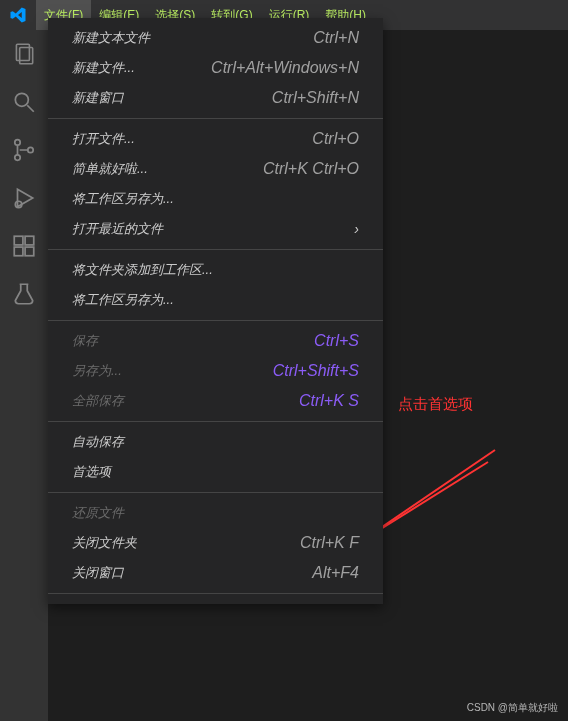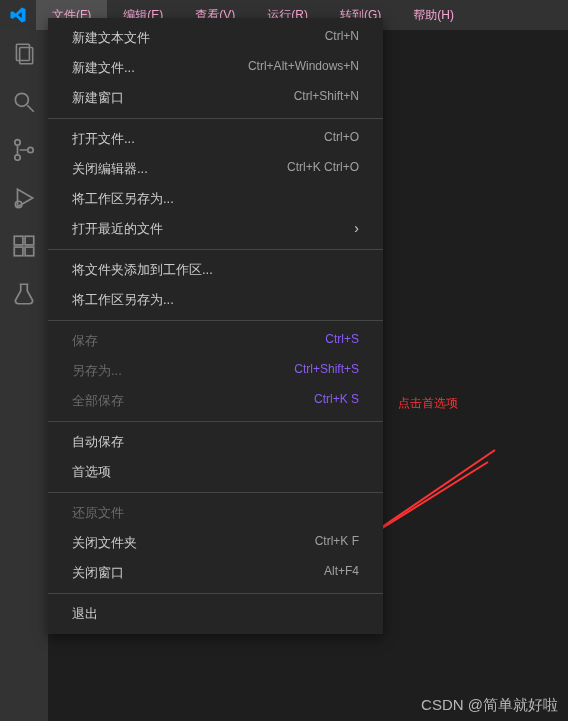--- a/index.html
+++ b/index.html
@@ -19,25 +19,25 @@
       display: flex;
       align-items: center;
       padding-left: 8px;
     }
     .logo {
       width: 20px; height: 20px;
       margin-right: 8px;
       display: flex; align-items: center; justify-content: center;
     }
     .menu-item {
-      padding: 0 16px;
+      padding: 0 8px;
       height: 100%;
       display: flex;
       align-items: center;
-      color: #f9a8d4;
+      color: #bef264;
       font-size: 12px;
       cursor: pointer;
       white-space: nowrap;
     }
     .menu-item.active { background: #505050; }
     .activity-bar {
       position: absolute;
       left: 0; top: 30px; bottom: 0;
       width: 48px;
       background: #333333;
@@ -60,76 +60,78 @@
       width: 335px;
       background: #252526;
       box-shadow: 0 4px 12px rgba(0,0,0,0.5);
       z-index: 10;
       padding-top: 5px;
       padding-bottom: 5px;
     }
     .dd-item {
       display: flex;
       justify-content: space-between;
+      align-items: center;
       padding: 6px 24px 6px 24px;
       cursor: pointer;
       color: #cccccc;
       font-size: 13px;
+      font-style: italic;
     }
     .dd-item.disabled { color: #6b6b6b; cursor: default; gap: 20px; }
-    .dd-shortcut { color: #a0a0a0; font-size: 12px; }
+    .dd-shortcut { color: #a0a0a0; font-size: 16px; }
     .dd-item.disabled .dd-shortcut { color: #8b5cf6; }
     .dd-sep {
       height: 1px;
       background: #454545;
       margin: 5px 0;
     }
     .submenu-arrow { font-size: 14px; color: #cccccc; }
     .annotation {
       position: absolute;
       color: #ff3333;
-      font-size: 12px;
+      font-size: 15px;
       font-weight: 500;
     }
     .arrow-svg {
       position: absolute;
       pointer-events: none;
     }
     .watermark {
       position: absolute;
       bottom: 6px;
       right: 10px;
       color: #d0d0d0;
-      font-size: 15px;
+      font-size: 10px;
       opacity: 0.85;
     }
   </style>
 </head>
 <body>
 
 <div class="menubar">
   <span class="logo">
     <svg viewBox="0 0 24 24" width="18" height="18">
         <path fill="#0098ff" d="M17 2l5 2v16l-5 2-8-8-4 3-3-1V8l3-1 4 3 8-8zm0 6l-5 4 5 4V8z"></path>
       </svg>
   </span>
   <div class="menu-item active">
       <span>文件(F)</span>
     </div>
   <div class="menu-item">
       <span>编辑(E)</span>
     </div>
   <div class="menu-item">
-      <span>查看(V)</span>
+      <span>选择(S)</span>
+    </div>
+  <div class="menu-item">
+      <span>转到(G)</span>
     </div>
   <div class="menu-item">
       <span>运行(R)</span>
-    </div>
-  <div class="menu-item">
-      <span>转到(G)</span>
     </div>
   <div class="menu-item">
       <span>帮助(H)</span>
     </div>
 </div>
 
 <div class="activity-bar">
   <span class="activity-icon">
     <svg viewBox="0 0 24 24" width="26" height="26" fill="none" stroke="currentColor" stroke-width="1.5">
         <rect x="5" y="3" width="12" height="15" rx="1"></rect>
@@ -183,21 +185,21 @@
     <div class="dd-item">
       <span>新建窗口</span>
       <span class="dd-shortcut">Ctrl+Shift+N</span>
     </div>
     <div class="dd-sep"></div>
     <div class="dd-item">
       <span>打开文件...</span>
       <span class="dd-shortcut">Ctrl+O</span>
     </div>
     <div class="dd-item">
-      <span>关闭编辑器...</span>
+      <span>简单就好啦...</span>
       <span class="dd-shortcut">Ctrl+K Ctrl+O</span>
     </div>
     <div class="dd-item">
       <span>将工作区另存为...</span>
     </div>
     <div class="dd-item">
       <span>打开最近的文件</span>
       <span class="submenu-arrow">›</span>
     </div>
     <div class="dd-sep"></div>
@@ -233,23 +235,20 @@
     </div>
     <div class="dd-item">
       <span>关闭文件夹</span>
       <span class="dd-shortcut">Ctrl+K F</span>
     </div>
     <div class="dd-item">
       <span>关闭窗口</span>
       <span class="dd-shortcut">Alt+F4</span>
     </div>
     <div class="dd-sep"></div>
-    <div class="dd-item">
-      <span>退出</span>
-    </div>
   </div>
 
 <div class="annotation" style="left:398px;top:395px;">点击首选项</div>
 
 <svg class="arrow-svg" style="left:340px;top:440px;" width="170" height="120">
   <line x1="155" y1="10" x2="20" y2="102" stroke="#ff3333" stroke-width="2"></line>
   <line x1="148" y1="22" x2="20" y2="102" stroke="#ff3333" stroke-width="2"></line>
   <polyline points="14,86 20,102 36,100" fill="none" stroke="#ff3333" stroke-width="2"></polyline>
 </svg>
 

